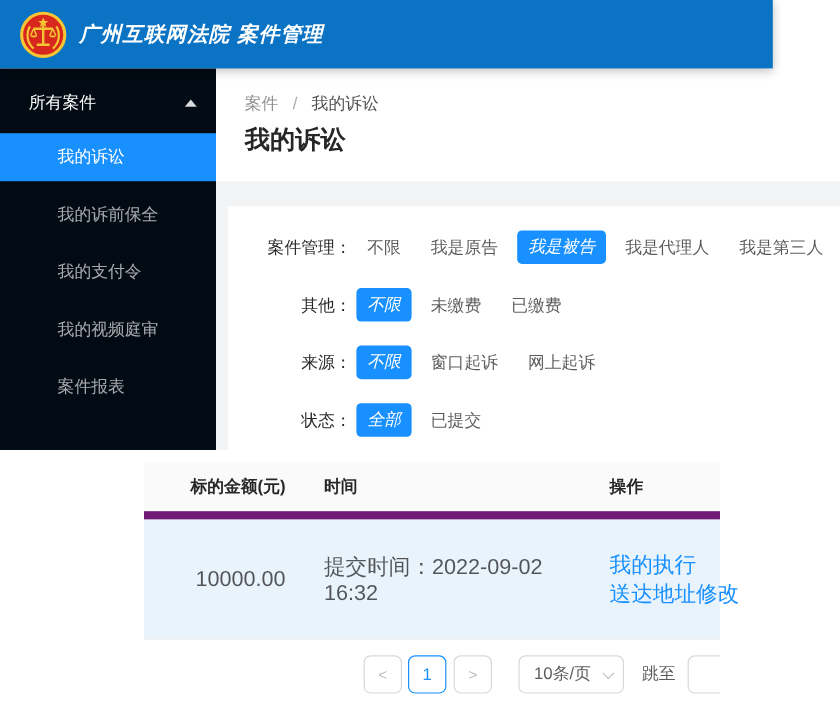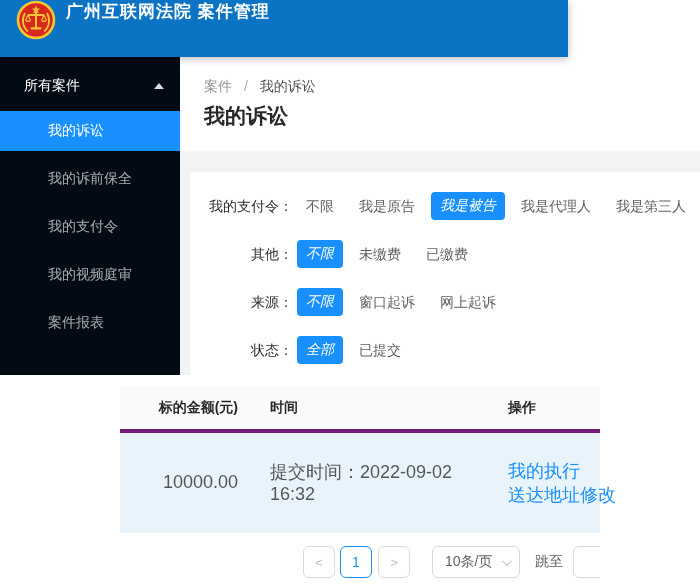--- a/index.html
+++ b/index.html
@@ -1,23 +1,23 @@
 <!DOCTYPE html>
 <html><head>
 <meta charset="utf-8">
 <style>
   * { margin:0; padding:0; box-sizing:border-box; }
   html,body { width:700px; height:586px; overflow:hidden; }
   body { font-family:"Liberation Sans","DejaVu Sans",sans-serif; background:#fff; position:relative; }
   .app { position:absolute; inset:0; width:700px; height:586px; background:#fff; }
 
   
-  .header { position:absolute; left:0; top:0; width:568px; height:57px;
-    background:#0a73c4; display:flex; padding:0 16px;
-    box-shadow:0 2px 8px rgba(0,0,0,.25); z-index:30; }
+  .header { position:absolute; left:0; top:0; width:644px; height:57px;
+    background:#0a73c4; display:flex; align-items:center; padding:0 16px;
+    box-shadow:0 2px 8px rgba(0,0,0,.25); z-index:30;font-style:italic; }
   .logo { width:40px; height:40px; margin-right:10px; flex:0 0 auto; }
   .header-title { color:#fff; font-size:17px; font-weight:700; letter-spacing:1px; }
 
   
   .sidebar { position:absolute; left:0; top:57px; width:180px; height:318px;
     background:#020a13; overflow:hidden; z-index:20; }
   .menu-group { height:46px; display:flex; align-items:center; padding:12px 16px 0 24px;
     color:#fff; font-size:14px; cursor:pointer; }
   .menu-group .glabel { flex:1; }
   .caret-up { width:0; height:0; border-left:5px solid transparent; border-right:5px solid transparent;
@@ -41,21 +41,21 @@
     background:#fff; border-top-left-radius:8px; padding-top:20px; }
   .frow { display:flex; align-items:flex-start; height:28px; margin-bottom:20px; font-size:14px; }
   .flabel { width:103px; text-align:right; color:rgba(0,0,0,.85); line-height:28px; flex:0 0 auto; }
   .fopts { display:flex; margin-left:13px; }
   .fopt { line-height:22px; padding:3px 0; margin-right:25px; color:rgba(0,0,0,.65);
     cursor:pointer; white-space:nowrap; }
   .fopt.sel { background:#1890ff; color:#fff; padding:2px 9px; border-radius:4px; margin-left:-9px; margin-right:16px;font-style:italic; }
 
   
   .table { position:absolute; left:120px; top:386px; width:480px; }
-  .thead { display:flex; height:47px; background:#fafafa; border-bottom:4px solid #701a75;
+  .thead { display:flex; height:47px; background:#fafafa; border-bottom:7px solid #701a75;
     font-size:14px; font-weight:700; color:rgba(0,0,0,.85); align-items:center; }
   .trow { display:flex; height:100px; background:#e9f3fc; border-bottom:1px solid #f0f0f0;
     font-size:18px; color:rgba(0,0,0,.65); align-items:center; }
   .col-amount { width:142px; text-align:right; padding-right:24px; }
   .col-time { width:228px; padding-left:8px; }
   .col-actions { width:110px; padding-left:18px; }
   .action-link { display:block; color:#1890ff; line-height:24px; cursor:pointer; text-decoration:none; white-space:nowrap; }
 
   
   .pager-clip { position:absolute; left:120px; top:540px; width:480px; height:44px; overflow:hidden; }
@@ -125,21 +125,21 @@
       <span class="current">我的诉讼</span>
     </div>
     <div class="page-title">我的诉讼</div>
   </div>
 
   <div class="gray-band"></div>
   <div class="gray-strip"></div>
 
   <div class="filter-card">
     <div class="frow">
-      <span class="flabel">我的支付令：</span>
+      <span class="flabel">案件管理：</span>
       <div class="fopts">
         <span class="fopt">不限</span>
         <span class="fopt">我是原告</span>
         <span class="fopt sel">我是被告</span>
         <span class="fopt">我是代理人</span>
         <span class="fopt">我是第三人</span>
       </div>
     </div>
     <div class="frow">
       <span class="flabel">其他：</span>

